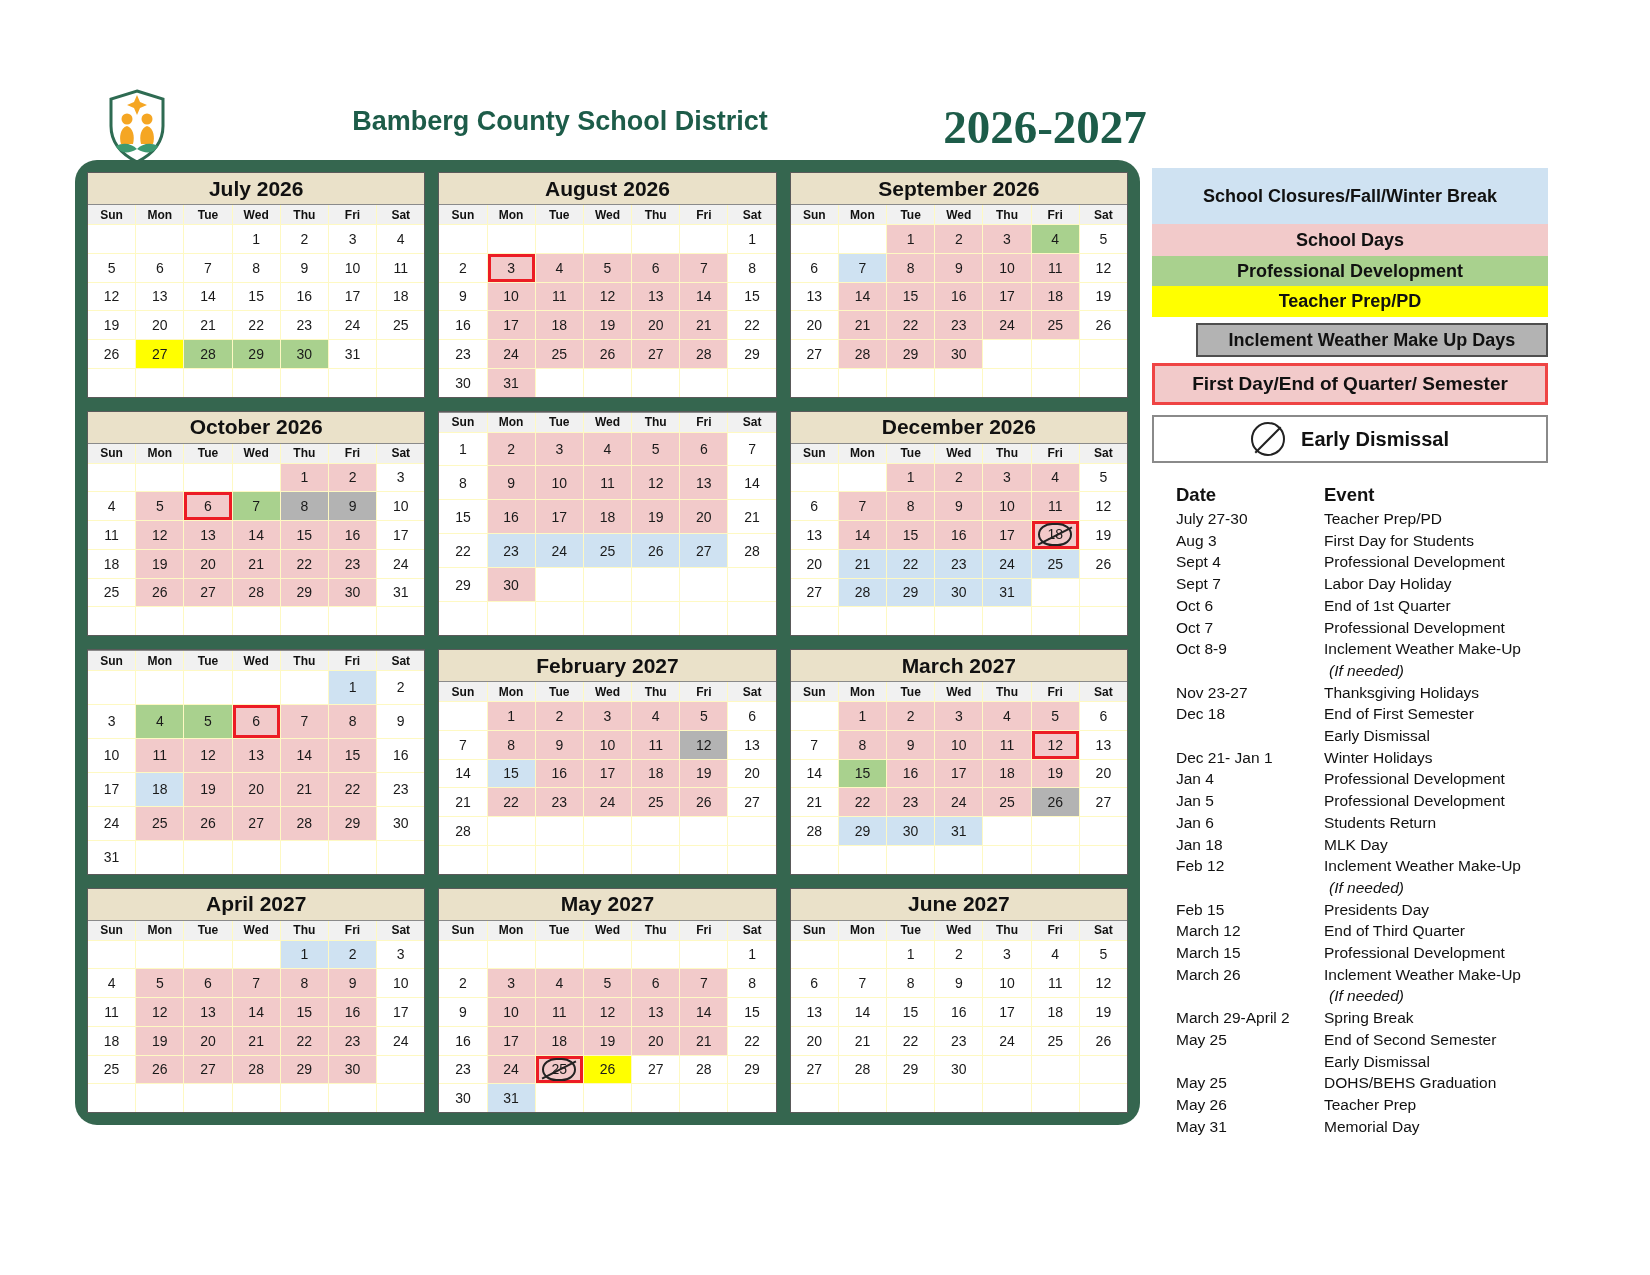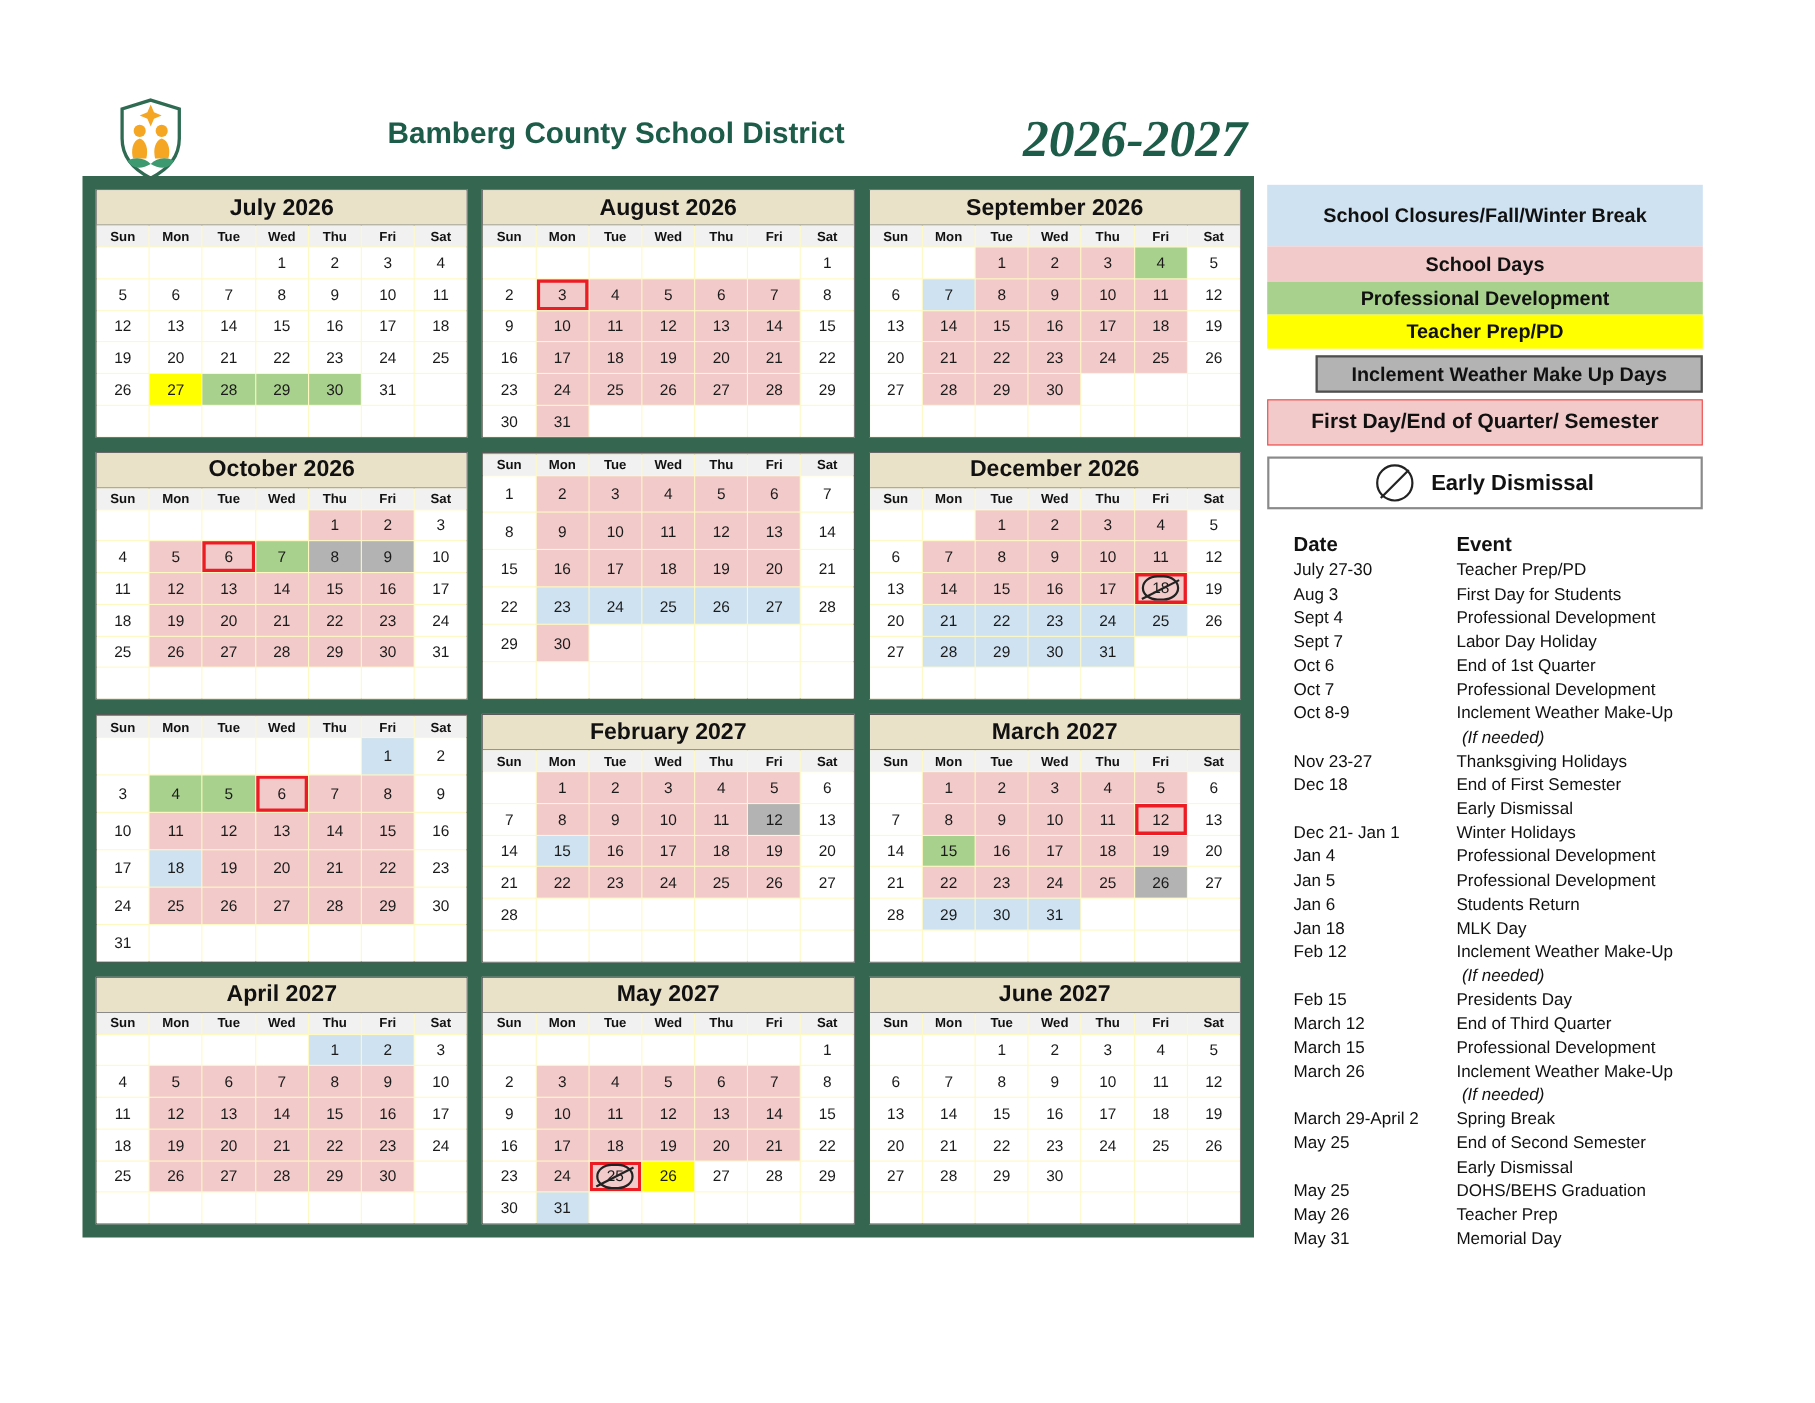--- a/index.html
+++ b/index.html
@@ -4,28 +4,28 @@
 <style>
   html,body{margin:0;padding:0;background:#fff;}
   .page{position:relative;width:1650px;height:1275px;background:#ffffff;overflow:hidden;
         font-family:"Liberation Sans","DejaVu Sans",sans-serif;color:#111;}
 
   
   .logo{position:absolute;left:96px;top:86px;width:82px;height:82px;}
   .school-name{position:absolute;left:270px;top:106px;width:580px;text-align:center;
 and               font-family:"Liberation Serif","DejaVu Serif",serif;font-weight:bold;
                font-size:27px;color:#1d5c49;}
-  .year{position:absolute;left:930px;top:100px;width:230px;text-align:left;
+  .year{position:absolute;left:930px;top:100px;width:230px;text-align:center;
         font-family:"Liberation Serif","DejaVu Serif",serif;font-weight:bold;
-        font-size:47px;color:#1d5c49;font-style:italic;}
+        font-size:47px;color:#1d5c49;}
 
   
   .frame{position:absolute;left:75px;top:160px;width:1065px;height:965px;background:#35664f;
          display:grid;grid-template-columns:repeat(3,1fr);grid-template-rows:repeat(4,1fr);
-         gap:13px;padding:12px;box-sizing:border-box;}
+         gap:13px;padding:12px;box-sizing:border-box;border-radius:22px;}
   .month{background:#fff;display:flex;flex-direction:column;border:1px solid #5a5a5a;}
   .month-title{height:31px;background:#eae1c9;display:flex;align-items:center;justify-content:center;
                font-weight:bold;font-size:21px;color:#111;}
   .month-grid{flex:1;display:grid;grid-template-columns:repeat(7,1fr);
               grid-template-rows:19px repeat(6,1fr);gap:1px;background:#fef9c3;
               border-top:1px solid #8a8a8a;}
   .dow{background:#f1f1f1;display:flex;align-items:center;justify-content:center;
        font-weight:bold;font-size:12px;}
   .cell{background:#fff;display:flex;align-items:center;justify-content:center;
         font-size:14px;color:#1a1a1a;position:relative;}
@@ -42,21 +42,21 @@
 
   
   .legend{position:absolute;left:1152px;top:168px;width:396px;}
   .lg{display:flex;align-items:center;justify-content:center;font-weight:bold;
       font-size:18px;text-align:center;box-sizing:border-box;}
   .lg-blue{background:#cfe2f2;height:56px;}
   .lg-pink{background:#f2caca;height:32px;}
   .lg-green{background:#a9d18e;height:30px;}
   .lg-yellow{background:#ffff00;height:31px;}
   .lg-gray{background:#b3b3b3;height:34px;border:2px solid #4f4f4f;margin-top:6px;margin-left:44px;}
-  .lg-first-day{background:#f2caca;height:42px;border:1px solid #ef4444;margin-top:6px;font-size:19px;}
+  .lg-first-day{background:#f2caca;height:42px;border:3px solid #ef4444;margin-top:6px;font-size:19px;}
   .lg-early-dismissal{background:#fff;height:48px;border:2px solid #8a8a8a;margin-top:10px;gap:16px;font-size:20px;}
   .ed-icon{width:30px;height:30px;border:2px solid #222;border-radius:50%;position:relative;flex:0 0 auto;}
   .ed-icon::after{content:"";position:absolute;left:-3px;right:-3px;top:50%;height:2px;
                   background:#222;transform:rotate(-45deg);}
 
   
   .events{position:absolute;left:1176px;top:484px;width:470px;font-size:15.5px;}
   .ev-head{display:grid;grid-template-columns:148px auto;font-weight:bold;
            font-size:18.5px;margin-bottom:2px;}
   .ev-row{display:grid;grid-template-columns:148px auto;line-height:21.7px;}

